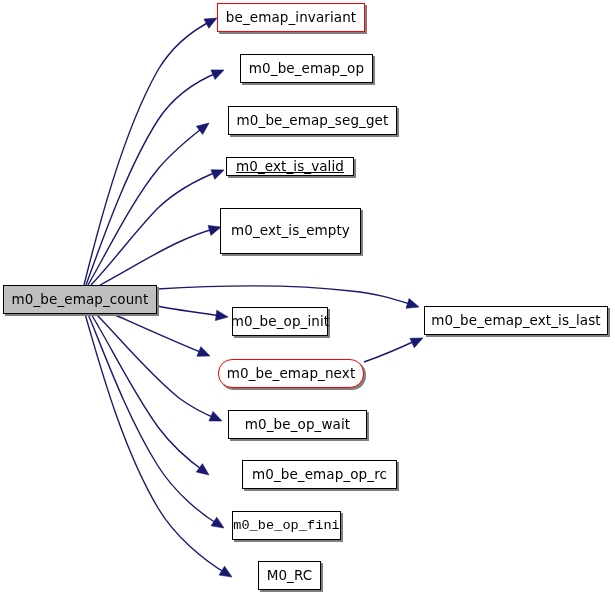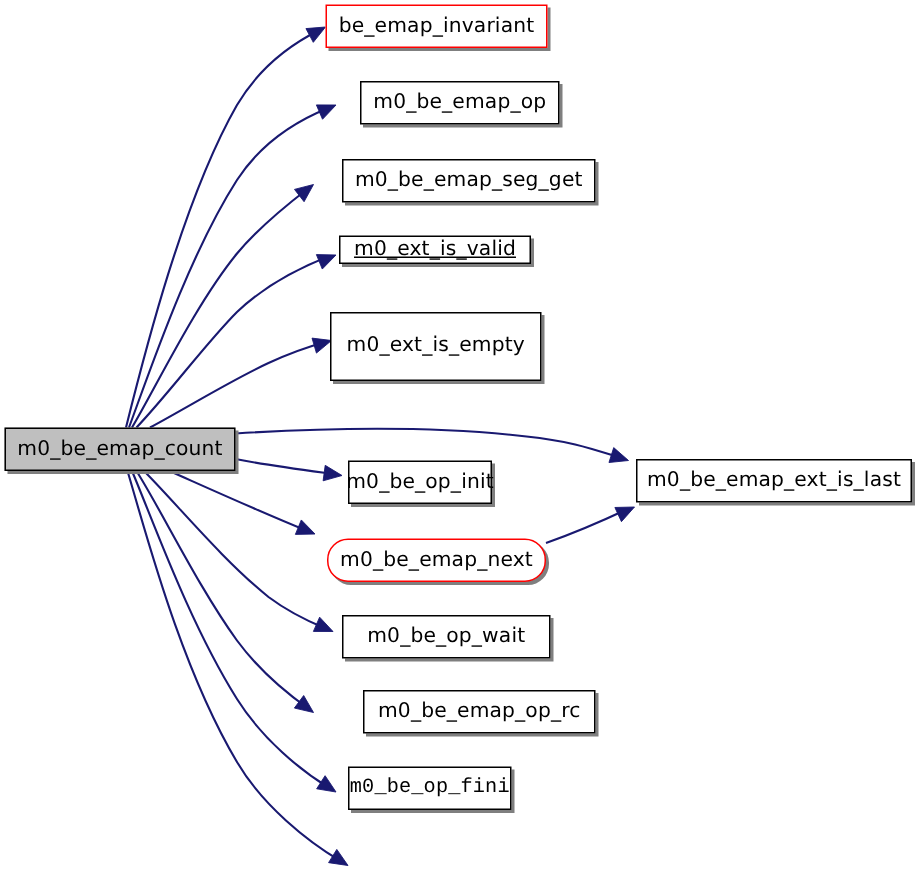--- a/index.html
+++ b/index.html
@@ -112,16 +112,19 @@
     </div>
     <div class="node shadowed" style="left: 228px; top: 410px; width: 139px; height: 29px;">
       <span class="node-label">m0_be_op_wait</span>
     </div>
     <div class="node shadowed" style="left: 213px; top: 460px; width: 155px; height: 29px; margin-left: 29px;">
       <span class="node-label">m0_be_emap_op_rc</span>
     </div>
     <div class="node shadowed" style="left: 232px; top: 511px; width: 109px; height: 29px; font-family: Liberation Mono, monospace;">
       <span class="node-label">m0_be_op_fini</span>
     </div>
+    <div class="node shadowed" style="left: 258px; top: 561px; width: 63px; height: 29px;">
+      <span class="node-label">M0_RC</span>
+    </div>
     <div class="node shadowed" style="left: 424px; top: 306px; width: 184px; height: 29px;">
       <span class="node-label">m0_be_emap_ext_is_last</span>
     </div>
   </div>
 
 </body></html>

